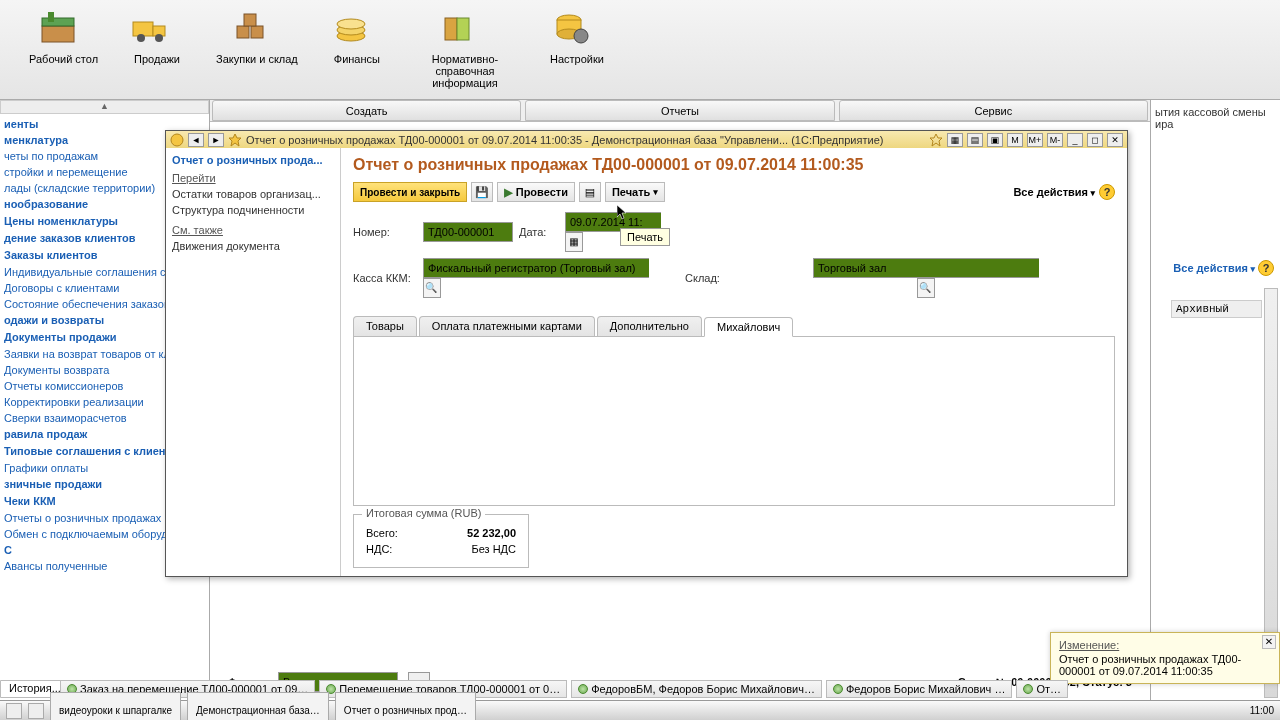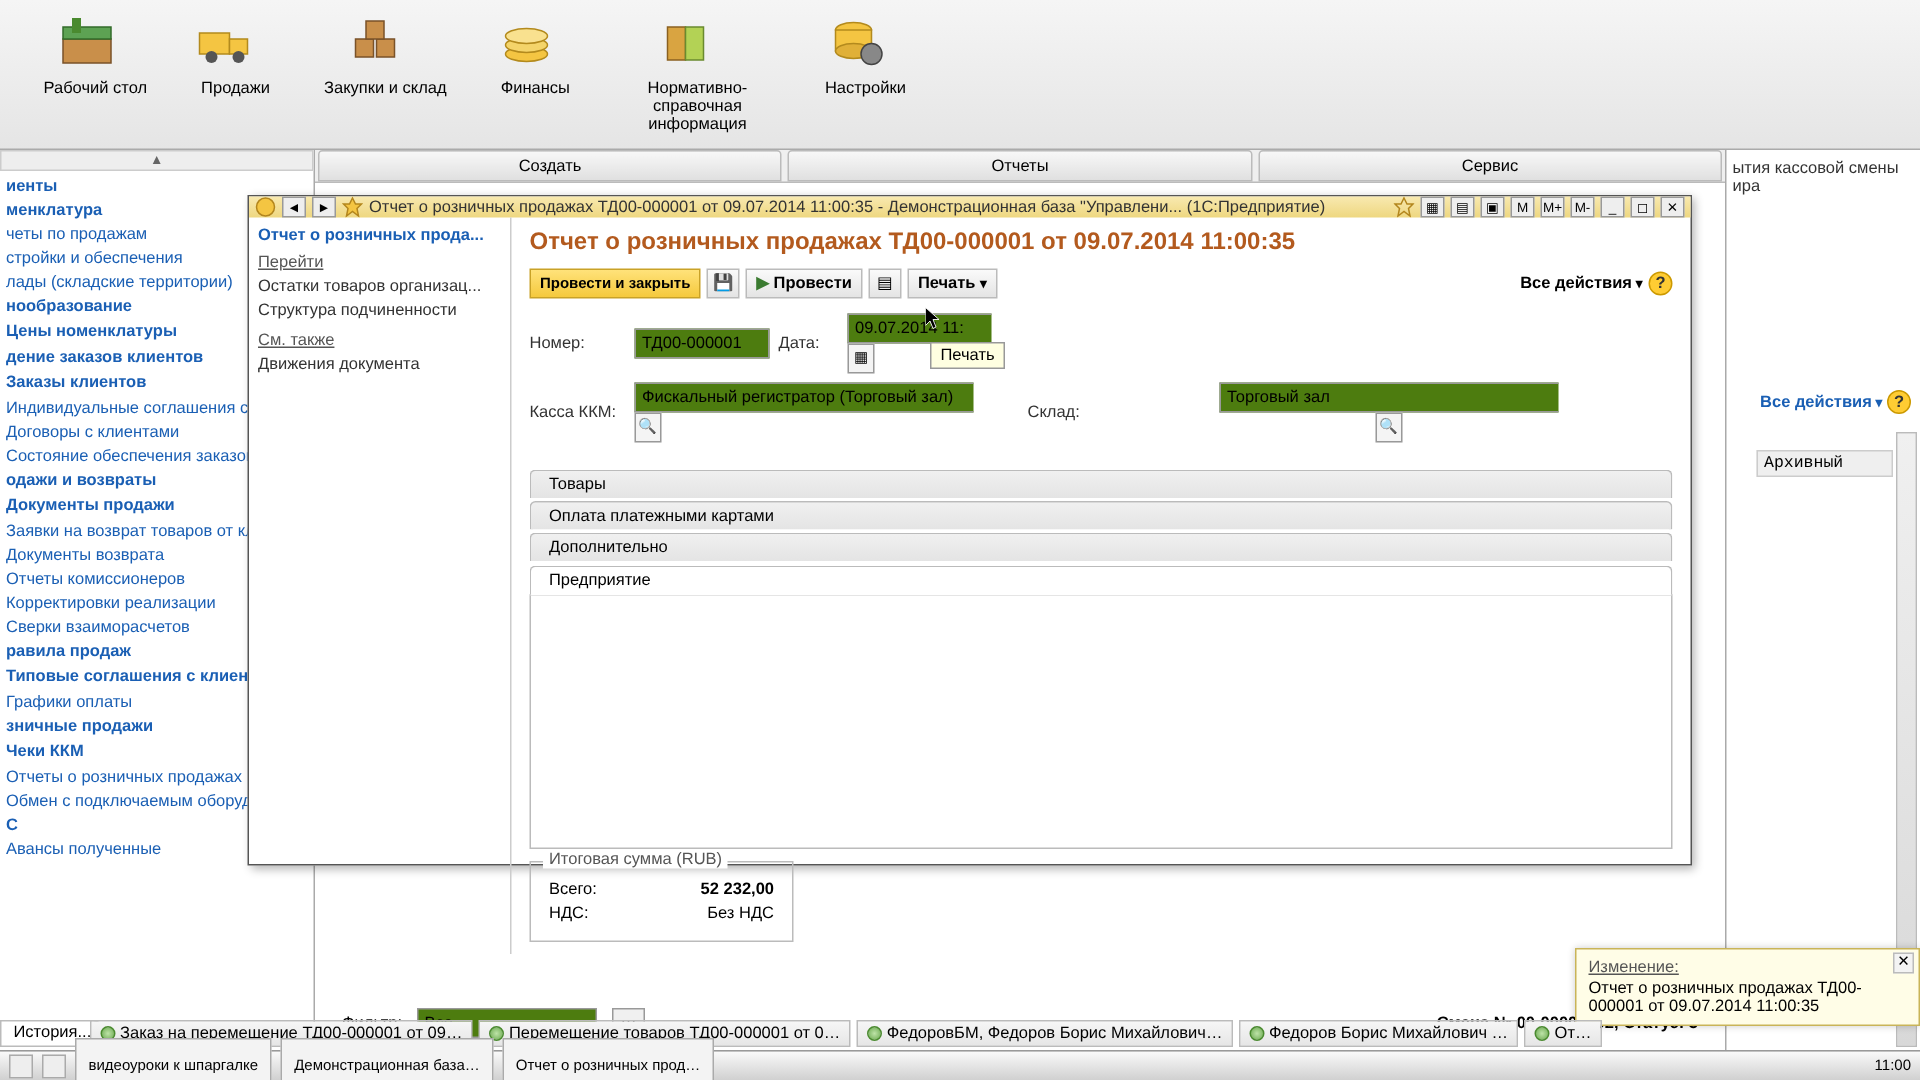--- a/index.html
+++ b/index.html
@@ -58,21 +58,21 @@
 .tb-spacer { flex:1; }
 .dd-arrow::after { content:" ▾"; font-size:9px; }
 
 .form-row { display:flex; align-items:center; gap:6px; margin-bottom:6px; }
 .form-label { width:64px; color:#333; }
 .form-input { height:20px; border:1px solid #999; padding:0 4px; background:#4d7c0f; }
 .lookup { position:relative; display:flex;flex-direction:column; }
 .lookup input { border-right:none; }
 .lookup-btn { width:18px; height:20px; border:1px solid #999; background:#f4f4f4; text-align:center; line-height:18px; cursor:pointer; font-size:10px; }
 
-.tabs { display:flex; gap:2px; margin-top:12px;flex-direction:column; }
+.tabs { display:flex; gap:2px; margin-top:12px; }
 .tab { padding: 3px 12px; border:1px solid #bbb; border-bottom:none; background: linear-gradient(#f0f0f0,#e4e4e4); border-radius:4px 4px 0 0; cursor:pointer; }
 .tab.active { background:#fff; border-bottom:1px solid #fff; position:relative; top:1px; }
 .comment-box { flex:1; border:1px solid #bbb; min-height:170px; background:#fff; }
 
 .totals { border:1px solid #bbb; padding: 10px 12px; width:176px; margin-top:8px; position:relative; }
 .totals-legend { position:absolute; top:-8px; left:8px; background:#fff; padding:0 4px; font-size:11px; color:#555; }
 .tot-row { display:flex; justify-content:space-between; padding:2px 0; }
 .tot-val { font-weight:bold; }
 
 .tooltip { position:absolute; left:620px; top:228px; background:#ffffe1; border:1px solid #999; padding:2px 6px; font-size:11px; z-index:50; }
@@ -156,21 +156,21 @@
   </div>
 
   <div class="workspace">
 
     <div class="sidebar">
       <div class="scroll-btn">▲</div>
       <div class="sidebar-content" id="sidebar-content">
           <div class="nav-item" style="color: rgb(26, 95, 180); font-weight: bold;">иенты</div>
           <div class="nav-item" style="color: rgb(26, 95, 180); font-weight: bold;">менклатура</div>
           <div class="nav-item">четы по продажам</div>
-          <div class="nav-item">стройки и обеспечения</div>
+          <div class="nav-item">стройки и перемещение</div>
           <div class="nav-item">лады (складские территории)</div>
           <div class="nav-item" style="color: rgb(26, 95, 180); font-weight: bold;">нообразование</div>
           <div class="nav-header" style="font-weight: bold; color: rgb(26, 95, 180);">Цены номенклатуры</div>
           <div class="nav-item" style="color: rgb(26, 95, 180); font-weight: bold;">дение заказов клиентов</div>
           <div class="nav-header" style="font-weight: bold; color: rgb(26, 95, 180);">Заказы клиентов</div>
           <div class="nav-item">Индивидуальные соглашения с кл…</div>
           <div class="nav-item">Договоры с клиентами</div>
           <div class="nav-item">Состояние обеспечения заказов</div>
           <div class="nav-item" style="color: rgb(26, 95, 180); font-weight: bold;">одажи и возвраты</div>
           <div class="nav-header" style="font-weight: bold; color: rgb(26, 95, 180);">Документы продажи</div>
@@ -293,21 +293,21 @@
           <div class="lookup" style="flex:1;align-items:center;">
             <input class="form-input" style="width: 226px;" value="Торговый зал">
             <div class="lookup-btn">🔍</div>
           </div>
         </div>
 
         <div class="tabs">
           <div class="tab">Товары</div>
           <div class="tab">Оплата платежными картами</div>
           <div class="tab">Дополнительно</div>
-          <div class="tab active">Предприятие</div>
+          <div class="tab active">Михайлович</div>
         </div>
         <div class="comment-box"></div>
 
         <div class="totals">
           <div class="totals-legend">Итоговая сумма (RUB)</div>
           <div class="tot-row">
             <span>Всего:</span>
             <span class="tot-val">52 232,00</span>
           </div>
           <div class="tot-row">

